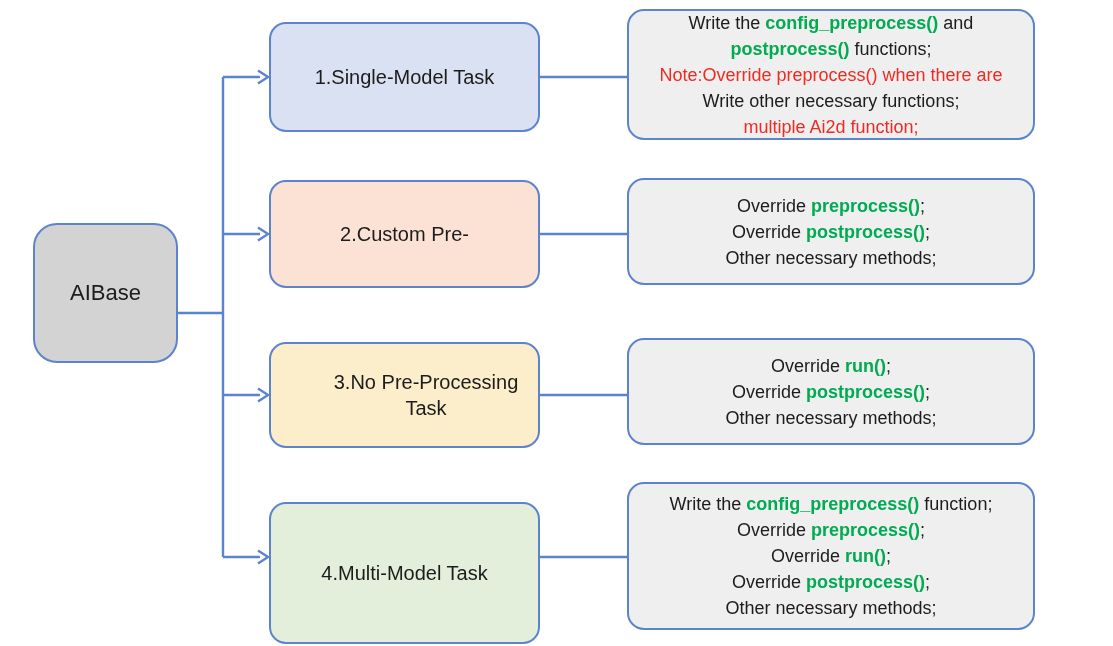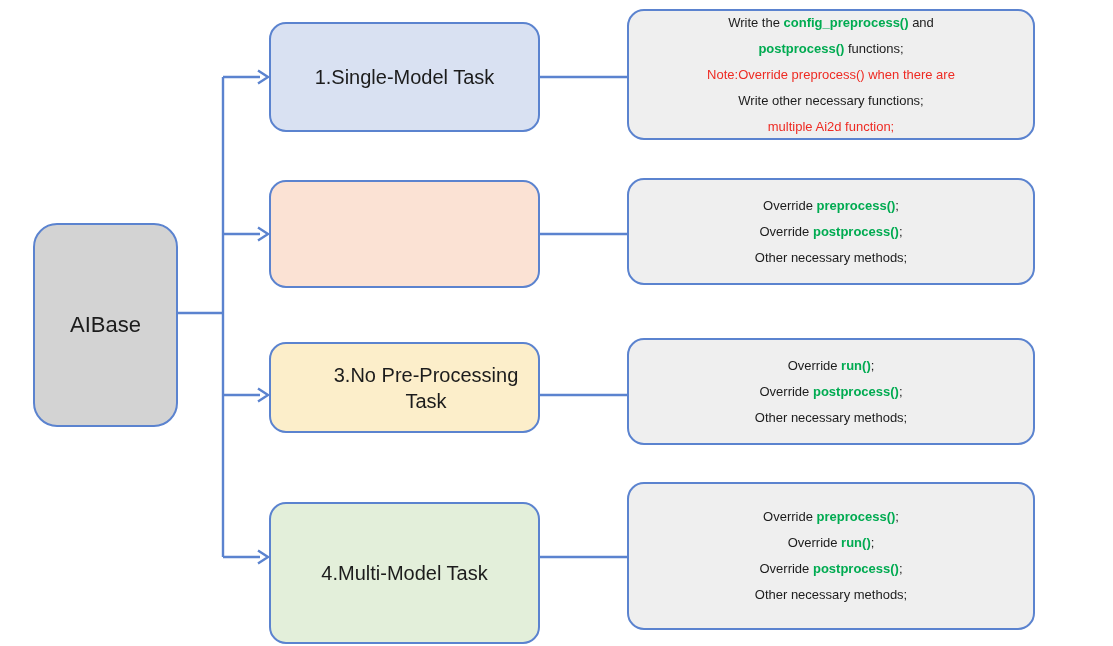--- a/index.html
+++ b/index.html
@@ -31,38 +31,38 @@
     border: 2px solid var(--stroke, #5b83cf);
     border-radius: 17px;
     display: flex;
     flex-direction: column;
     align-items: center;
     justify-content: center;
     text-align: center;
   }
   #node-root {
     left: 33px; top: 223px;
-    width: 145px; height: 204px;
+    width: 145px; height: 140px;
     border-radius: 24px;
     font-size: 22px;
   }
   .task {
     left: 269px;
     width: 271px;
     font-size: 20px;
     line-height: 26px;
   }
   #task-0 { top: 22px;  height: 110px; }
   #task-1 { top: 180px; height: 108px; }
-  #task-2 { top: 342px; height: 91px; padding-left: 43px; }
+  #task-2 { top: 342px; height: 106px; padding-left: 43px; }
   #task-3 { top: 502px; height: 142px; }
   .detail {
     left: 627px;
     width: 408px;
-    font-size: 13px;
+    font-size: 18px;
     line-height: 26px;
   }
   #detail-0 { top: 9px;   height: 131px; }
   #detail-1 { top: 178px; height: 107px; }
   #detail-2 { top: 338px; height: 107px; }
   #detail-3 { top: 482px; height: 148px; }
   .line { white-space: nowrap; }
   .seg-plain { color: var(--text, #1c1c1c); }
   .seg-green { color: var(--green, #00ab51); font-weight: 700; }
   .seg-red   { color: var(--red, #ee2b23); }
@@ -92,20 +92,21 @@
   </svg>
 
   <div class="node" id="node-root" style="background: rgb(211, 211, 211);">
     <span class="line">AIBase</span>
   </div>
 
   <div class="node task" id="task-0" style="background: rgb(217, 225, 242);">
       <div class="line">1.Single-Model Task</div>
     </div>
   <div class="node task" id="task-1" style="background: rgb(251, 226, 212);">
+      <div class="line">2.Custom Pre-</div>
     </div>
   <div class="node task" id="task-2" style="background: rgb(252, 238, 202);">
       <div class="line">3.No Pre-Processing</div>
       <div class="line">Task</div>
     </div>
   <div class="node task" id="task-3" style="background: rgb(227, 239, 218);">
       <div class="line">4.Multi-Model Task</div>
     </div>
 
   <div class="node detail" id="detail-0" style="background: rgb(239, 239, 239);">
@@ -119,19 +120,20 @@
       <div class="line"><span class="seg-plain">Override </span><span class="seg-green">preprocess()</span><span class="seg-plain">;</span></div>
       <div class="line"><span class="seg-plain">Override </span><span class="seg-green">postprocess()</span><span class="seg-plain">;</span></div>
       <div class="line"><span class="seg-plain">Other necessary methods;</span></div>
     </div>
   <div class="node detail" id="detail-2" style="background: rgb(239, 239, 239);">
       <div class="line"><span class="seg-plain">Override </span><span class="seg-green">run()</span><span class="seg-plain">;</span></div>
       <div class="line"><span class="seg-plain">Override </span><span class="seg-green">postprocess()</span><span class="seg-plain">;</span></div>
       <div class="line"><span class="seg-plain">Other necessary methods;</span></div>
     </div>
   <div class="node detail" id="detail-3" style="background: rgb(239, 239, 239);">
+      <div class="line"><span class="seg-plain">Write the </span><span class="seg-green">config_preprocess()</span><span class="seg-plain"> function;</span></div>
       <div class="line"><span class="seg-plain">Override </span><span class="seg-green">preprocess()</span><span class="seg-plain">;</span></div>
       <div class="line"><span class="seg-plain">Override </span><span class="seg-green">run()</span><span class="seg-plain">;</span></div>
       <div class="line"><span class="seg-plain">Override </span><span class="seg-green">postprocess()</span><span class="seg-plain">;</span></div>
       <div class="line"><span class="seg-plain">Other necessary methods;</span></div>
     </div>
 
 </div>
 
 </body></html>

